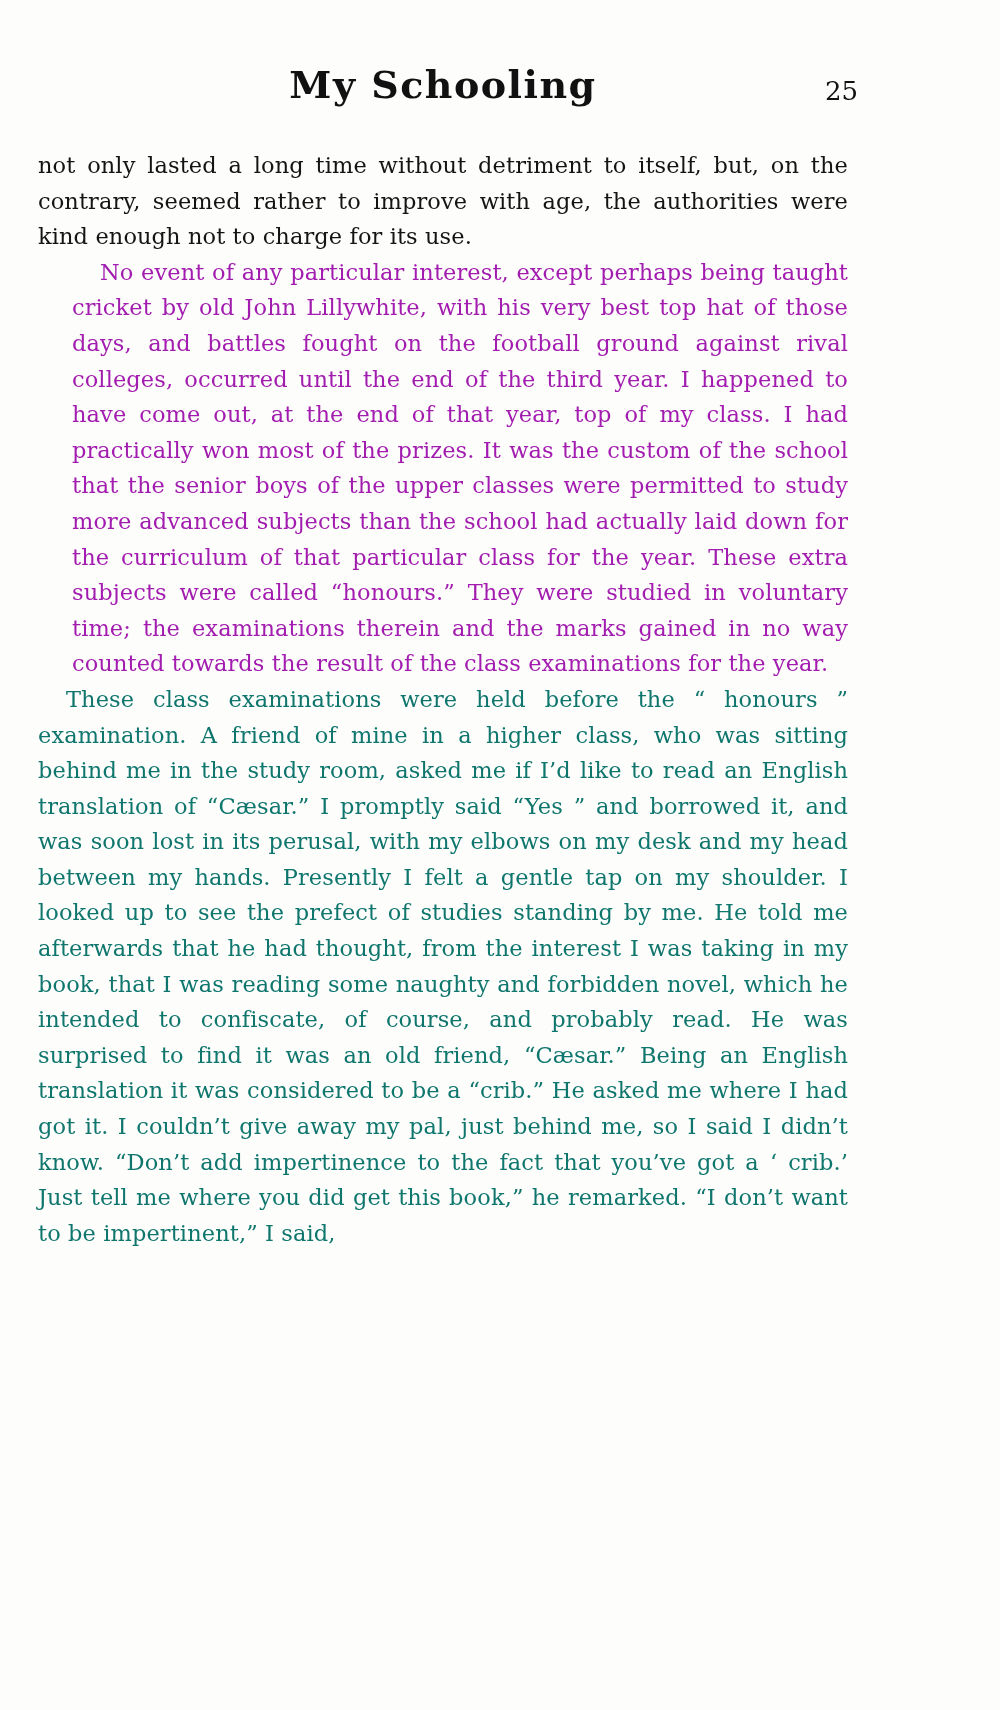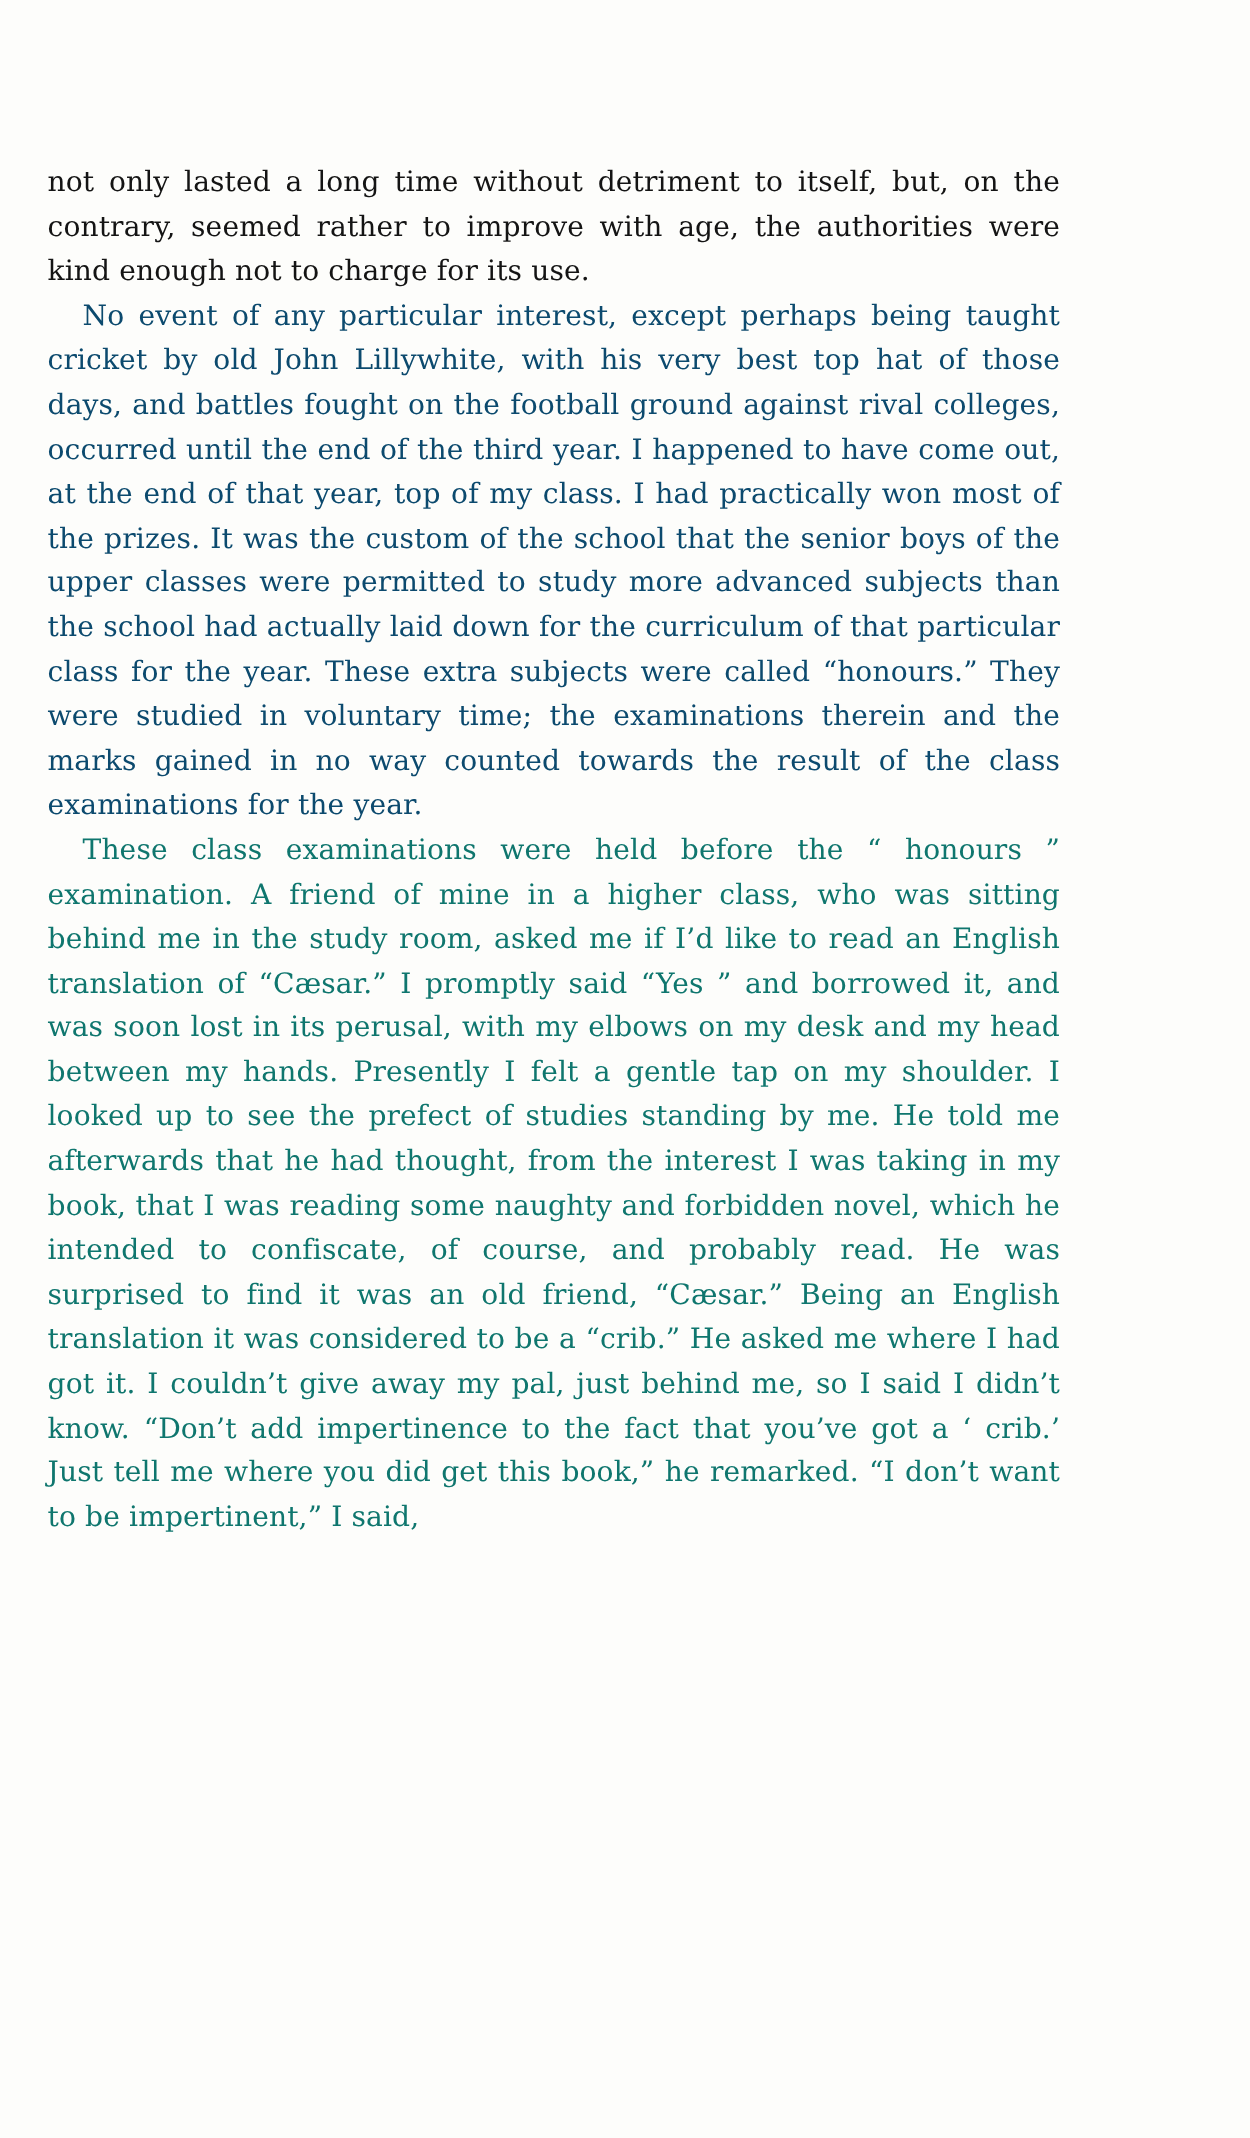--- a/index.html
+++ b/index.html
@@ -47,49 +47,53 @@
     right: -10px;
     top: 14px;
     font-family: "DejaVu Serif", serif;
     font-size: 26px;
     font-weight: 400;
     color: #111111;
   }
   .body-text {
     position: absolute;
     left: 38px;
-    top: 129px;
+    top: 148px;
     width: 810px;
   }
   .para {
     margin: 0;
     padding: 0;
     font-family: "DejaVu Serif", serif;
     font-size: 22.5px;
     line-height: 35.6px;
     color: #141414;
     text-align: justify;
     text-justify: inter-word;
     letter-spacing: 0.1px;
   }
   .para + .para {
     margin-top: 0px;
   }
   .para.indent {
     text-indent: 28px;
   }
   
-  .fade-1 { color: #0c4a6e; }
+  .fade-1 { color: #a21caf; margin-left: 34px; }
   .fade-2 { color: #0f766e; }
 </style>
 </head>
 <body>
 
 <div class="page">
 
+  <div class="header">
+    <div class="header-title">My Schooling</div>
+    <div class="page-number">25</div>
+  </div>
 
   <div class="body-text">
     <p class="para">not only lasted a long time without detriment to itself, but, on the contrary, seemed rather to improve with age, the authorities were kind enough not to charge for its use.</p>
     <p class="para indent fade-1">No event of any particular interest, except perhaps being taught cricket by old John Lillywhite, with his very best top hat of those days, and battles fought on the football ground against rival colleges, occurred until the end of the third year.  I happened to have come out, at the end of that year, top of my class.  I had practically won most of the prizes.  It was the custom of the school that the senior boys of the upper classes were permitted to study more advanced subjects than the school had actually laid down for the curriculum of that particular class for the year.  These extra subjects were called “honours.” They were studied in voluntary time; the examinations therein and the marks gained in no way counted towards the result of the class examinations for the year.</p>
     <p class="para indent fade-2">These class examinations were held before the “ honours ” examination.  A friend of mine in a higher class, who was sitting behind me in the study room, asked me if I’d like to read an English translation of “Cæsar.” I promptly said “Yes ” and borrowed it, and was soon lost in its perusal, with my elbows on my desk and my head between my hands.  Presently I felt a gentle tap on my shoulder.  I looked up to see the prefect of studies standing by me.  He told me afterwards that he had thought, from the interest I was taking in my book, that I was reading some naughty and forbidden novel, which he intended to confiscate, of course, and probably read. He was surprised to find it was an old friend, “Cæsar.” Being an English translation it was considered to be a “crib.”  He asked me where I had got it.  I couldn’t give away my pal, just behind me, so I said I didn’t know.  “Don’t add impertinence to the fact that you’ve got a ‘ crib.’  Just tell me where you did get this book,” he remarked.  “I don’t want to be impertinent,” I said,</p>
   </div>
 
 </div>
 
 </body></html>

